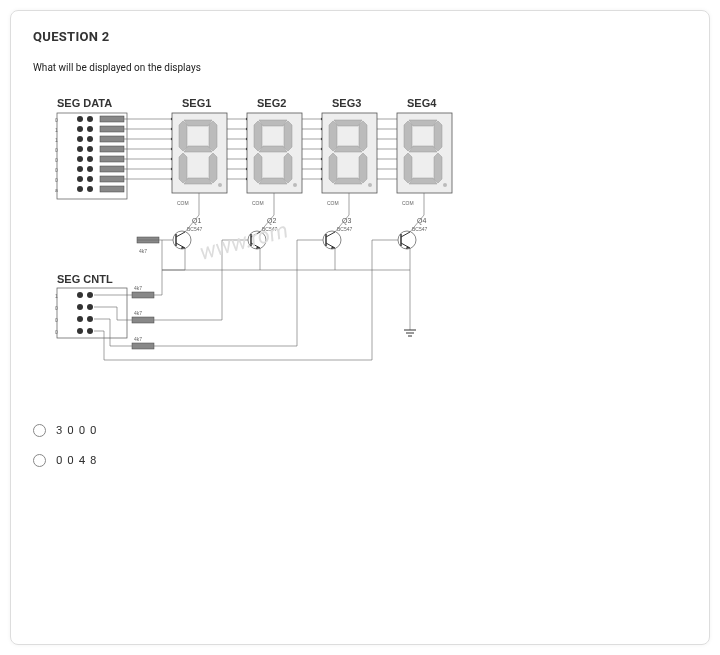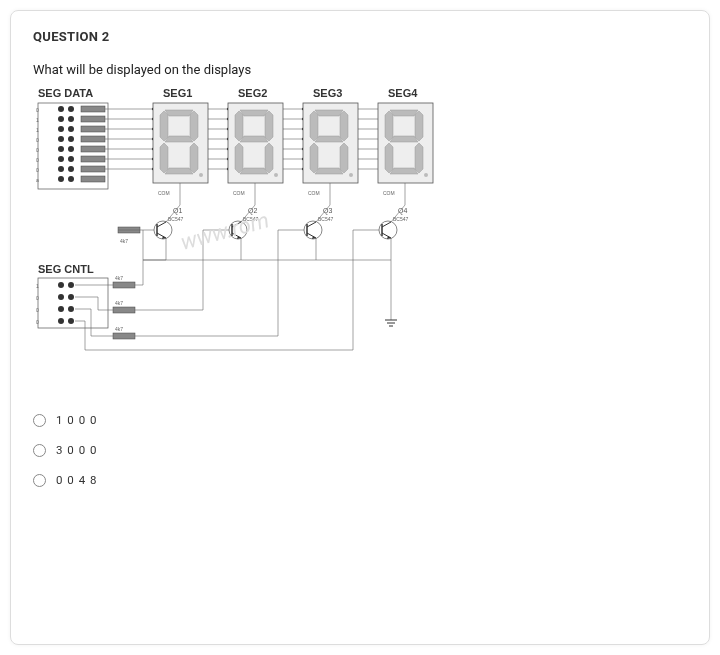--- a/index.html
+++ b/index.html
@@ -1,20 +1,20 @@
 <!DOCTYPE html>
 <html><head>
   <meta charset="utf-8">
   <style>
     * { box-sizing: border-box; margin: 0; padding: 0; }
     body { font-family: -apple-system, BlinkMacSystemFont, "Segoe UI", Roboto, Arial, sans-serif; background: #fff; width: 720px; height: 655px; overflow: hidden; padding: 10px; }
     .card { border: 1px solid #ddd; border-radius: 8px; padding: 18px 22px; height: 635px; position: relative; box-shadow: 0 0 4px rgba(0,0,0,0.05); }
     .q-title { font-size: 13px; font-weight: 700; color: #333; margin-bottom: 18px; letter-spacing: 0.3px; }
-    .prompt { font-size: 13px; color: #222; margin-bottom: 8px; }
-    .diagram { width: 440px; height: 290px; position: relative; margin-bottom: 30px; }
+    .prompt { font-size: 10px; color: #222; margin-bottom: 22px; }
+    .diagram { width: 440px; height: 290px; position: relative; margin-bottom: 30px; margin-left: 19px; }
     svg { width: 100%; height: 100%; }
     .seg-label { font: 11px Arial; fill: #333; font-weight: 600; }
     .sm { font: 7px Arial; fill: #555; }
     .tiny { font: 5px Arial; fill: #666; }
     .options { margin-top: 10px; }
     .option { display: flex; align-items: center; padding: 8px 0; }
     .radio { width: 13px; height: 13px; border: 1.5px solid #888; border-radius: 50%; margin-right: 10px; flex-shrink: 0; }
     .opt-label { font-size: 11.5px; color: #333; letter-spacing: 1px; }
   </style>
 </head>
@@ -278,24 +278,20 @@
         <line x1="52" y1="265" x2="320" y2="265" stroke="#666" stroke-width="0.6"></line>
         <line x1="320" y1="265" x2="320" y2="232" stroke="#666" stroke-width="0.6"></line>
 
       <text x="150" y="165" fill="#ddd" font-size="22" font-style="italic" transform="rotate(-15 150 165)">www.rom</text>
     </svg>
   </div>
 
   <div class="options">
     <div class="option">
       <div class="radio"></div>
-      <span class="opt-label">1 0 0 0</span>
-    </div>
-    <div class="option">
-      <div class="radio"></div>
       <span class="opt-label">3 0 0 0</span>
     </div>
     <div class="option">
       <div class="radio"></div>
       <span class="opt-label">0 0 4 8</span>
     </div>
   </div>
 
 </div>
 

